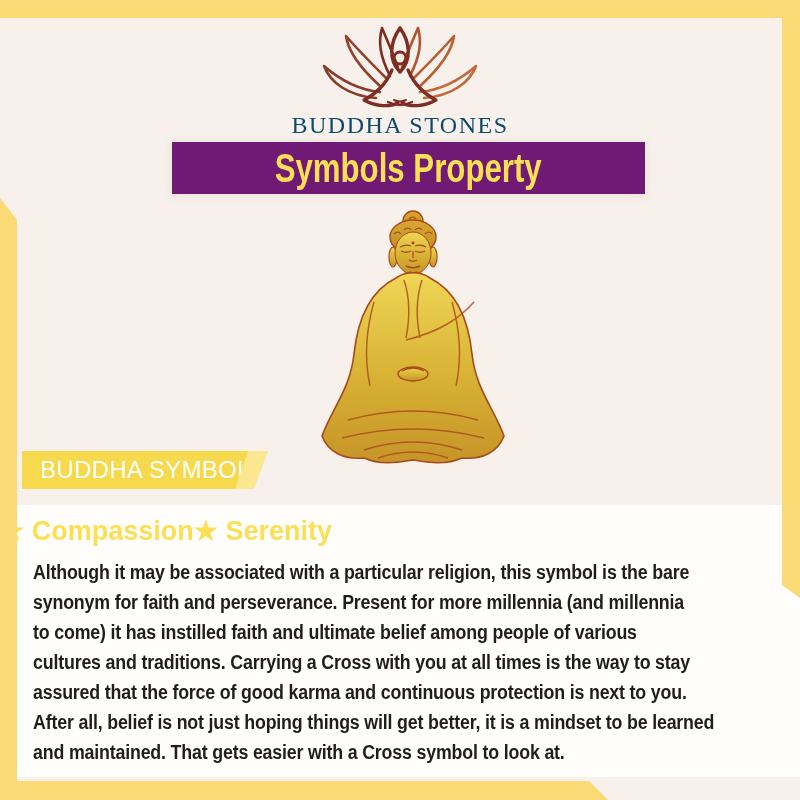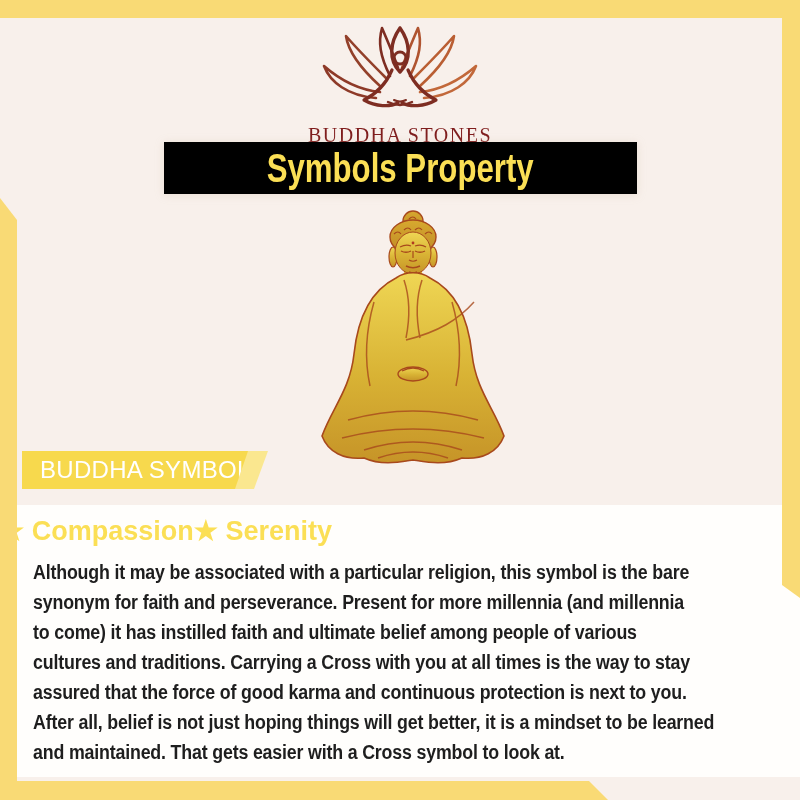--- a/index.html
+++ b/index.html
@@ -12,28 +12,28 @@
   .bar-top{left:0;top:0;width:800px;height:18px;}
   .bar-right{left:782px;top:0;width:18px;height:598px;
     clip-path:polygon(0 0,100% 0,100% 100%,0 calc(100% - 13px));}
   .bar-left{left:0;top:198px;width:17px;height:602px;
     clip-path:polygon(0 0,100% 22px,100% 100%,0 100%);}
   .bar-bottom{left:0;top:781px;width:608px;height:19px;
     clip-path:polygon(0 0,calc(100% - 19px) 0,100% 100%,0 100%);}
   
   .logo{position:absolute;left:318px;top:22px;width:164px;height:88px;z-index:2;}
   .brand-name{
-    position:absolute;left:0;top:124px;width:100%;text-align:center;
-    font-family:"Liberation Serif",serif;font-size:20px;letter-spacing:1.5px;
-    color:#7f1d1d;z-index:2;
+    position:absolute;left:0;top:112px;width:100%;text-align:center;
+    font-family:"Liberation Serif",serif;font-size:24px;letter-spacing:1.5px;
+    color:#0c4a6e;z-index:2;
   }
   
   .banner{
-    position:absolute;left:164px;top:142px;width:473px;height:52px;
-    background:#000000;z-index:2;box-shadow:0 1px 8px rgba(210,190,170,0.35);
+    position:absolute;left:172px;top:142px;width:473px;height:52px;
+    background:#701a75;z-index:2;box-shadow:0 1px 8px rgba(210,190,170,0.35);
     display:flex;align-items:center;justify-content:center;
   }
   .banner h1{
     margin:0;font-size:40px;font-weight:700;color:#FBDF55;
     transform:scaleX(0.78);transform-origin:center;white-space:nowrap;
   }
   
   .statue{position:absolute;left:308px;top:206px;z-index:2;}
   
   .ribbon{position:absolute;left:22px;top:451px;height:38px;z-index:3;}

